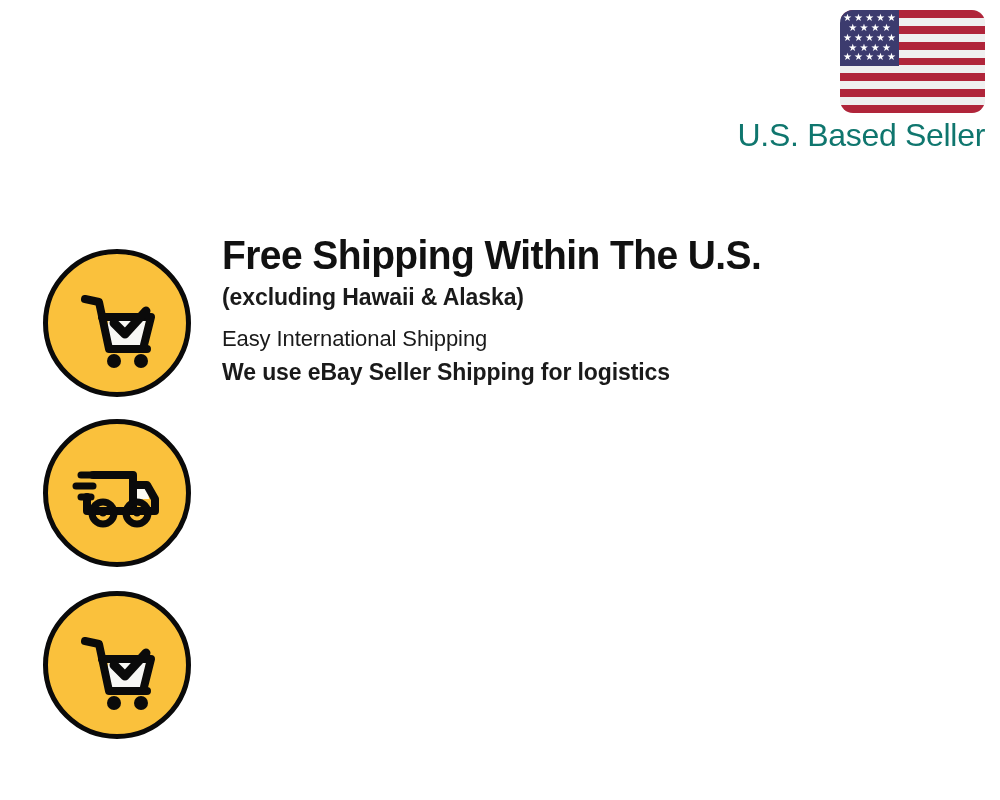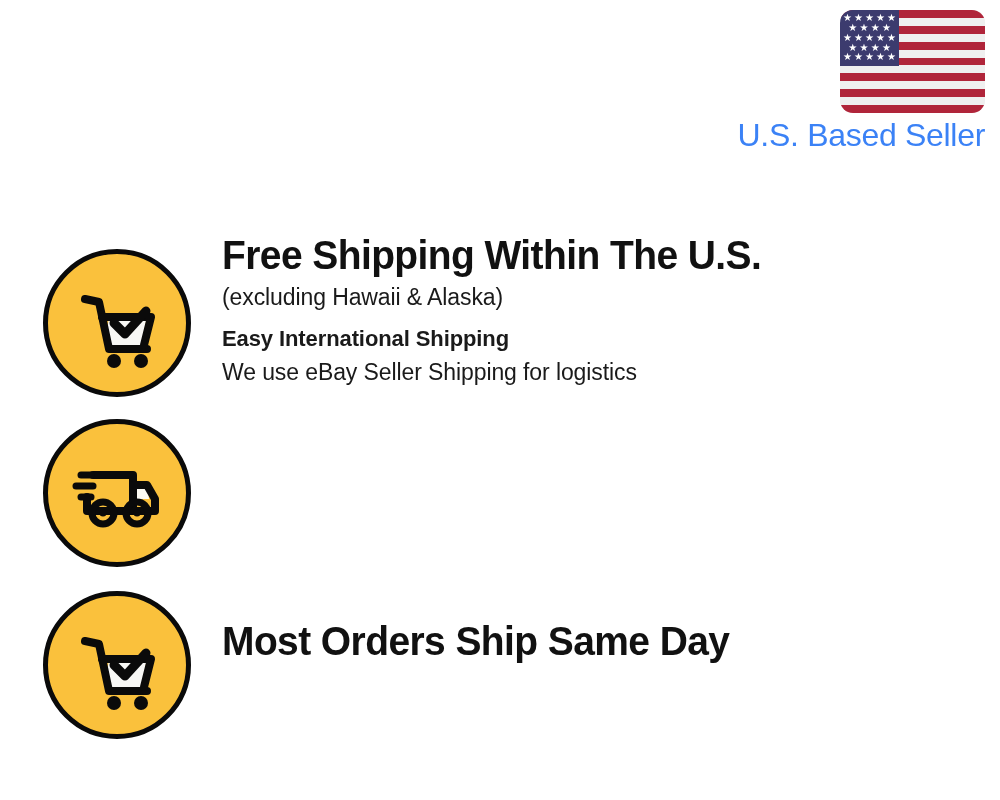--- a/index.html
+++ b/index.html
@@ -116,21 +116,21 @@
     position: absolute;
     left: 600px;
     top: 116px;
     width: 385px;
     text-align: right;
     font-family: "Liberation Sans", sans-serif;
     font-size: 32px;
     line-height: 38px;
     font-weight: normal;
     letter-spacing: -0.3px;
-    color: #3b82f6;
+    color: #0f766e;
     white-space: nowrap;
   }
 
   
   .features {
     position: absolute;
     left: 0;
     top: 230px;
     width: 1000px;
   }
@@ -181,27 +181,27 @@
     letter-spacing: -0.6px;
     color: #111111;
     transform: scaleX(0.95);
     transform-origin: left center;
     white-space: nowrap;
   }
   .feature-sub {
     font-family: "Liberation Sans", sans-serif;
     font-size: 23px;
     line-height: 34px;
-    font-weight: normal;
+    font-weight: bold;
     color: #1a1a1a;
     letter-spacing: -0.1px;
     white-space: nowrap;
   }
   .feature-sub.bold {
-    font-weight: bold;
+    font-weight: normal;
     margin-top: 11px;
     font-size: 22px;
     line-height: 28px;
   }
   .feature-sub.plain2 {
     margin-top: 2px;
   }
 </style>
 </head>
 <body>
@@ -307,18 +307,15 @@
     <div class="icon-badge">
       <svg width="104" height="104" viewBox="0 0 104 104" aria-hidden="true">
         <path d="M44 46 L82 46 L76 74 L40 74 Z" fill="#f7f7f5"></path>
         <path d="M20 28 L34 31 L44 78 L82 78" fill="none" stroke="#0a0a0a" stroke-width="8" stroke-linecap="round" stroke-linejoin="round"></path>
         <path d="M37 46 L86 46 L79 74" fill="none" stroke="#0a0a0a" stroke-width="8" stroke-linecap="round" stroke-linejoin="round"></path>
         <path d="M49 52 L60 63 L81 40" fill="none" stroke="#0a0a0a" stroke-width="9" stroke-linecap="round" stroke-linejoin="round"></path>
         <circle cx="49" cy="90" r="7" fill="#0a0a0a"></circle>
         <circle cx="76" cy="90" r="7" fill="#0a0a0a"></circle>
       </svg>
     </div>
-    <div class="feature-text">
-      <div class="feature-title">Most Orders Ship Same Day</div>
-    </div>
   </div>
 
 </div>
 
 </body></html>

